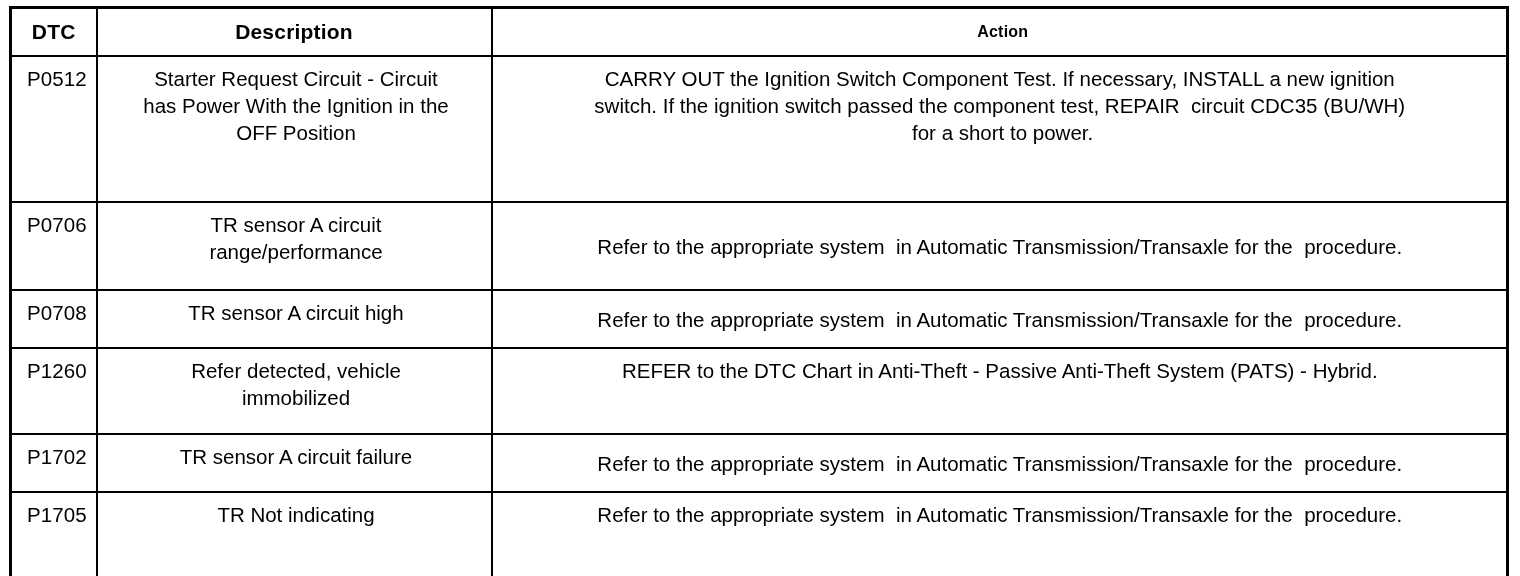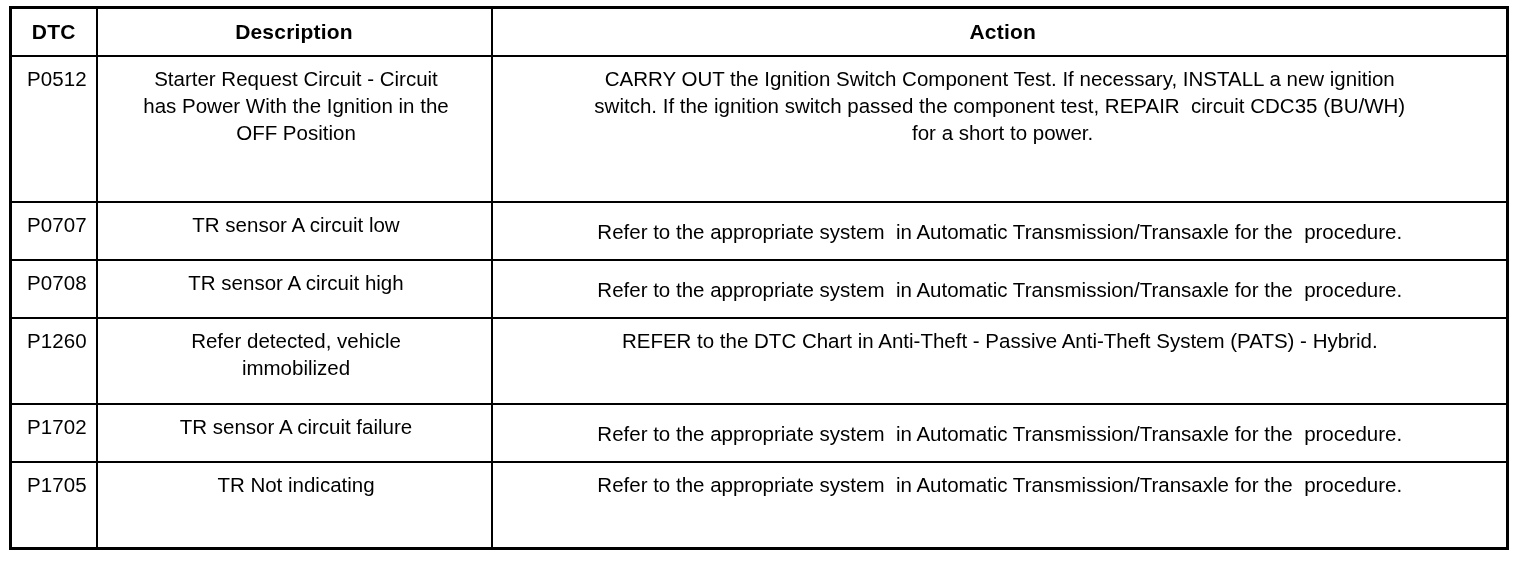--- a/index.html
+++ b/index.html
@@ -45,21 +45,21 @@
   thead th {
     height: 46px;
     font-size: 21px;
     font-weight: bold;
     text-align: center;
     vertical-align: middle;
     letter-spacing: 0.2px;
   }
   thead th.th-dtc  { font-size: 21px; }
   thead th.th-desc { font-size: 21px; }
-  thead th.th-act  { font-size: 21px; padding-left: 7px; }
+  thead th.th-act  { font-size: 16px; padding-left: 7px; }
 
   tbody td {
     font-size: 20.5px;
     line-height: 27px;
     vertical-align: top;
   }
   tbody td.cell-dtc {
     padding: 8px 0 0 15px;
     white-space: nowrap;
     letter-spacing: 0.1px;
@@ -113,30 +113,31 @@
           <span class="ln">has Power With the Ignition in the</span>
           <span class="ln">OFF Position</span>
         </td>
         <td class="cell-act">
           <span class="ln">CARRY OUT the Ignition Switch Component Test. If necessary, INSTALL a new ignition</span>
           <span class="ln">switch. If the ignition switch passed the component test, REPAIR  circuit CDC35 (BU/WH)</span>
           <span class="ln"> for a short to power.</span>
         </td>
       </tr>
 
-
-      <tr class="row-3">
-        <td class="cell-dtc">P0707</td>
+      <tr class="row-2">
+        <td class="cell-dtc">P0706</td>
         <td class="cell-desc">
-          <span class="ln">TR sensor A circuit low</span>
+          <span class="ln">TR sensor A circuit</span>
+          <span class="ln">range/performance</span>
         </td>
         <td class="cell-act v-center">
           <span class="ln">Refer to the appropriate system  in Automatic Transmission/Transaxle for the  procedure.</span>
         </td>
       </tr>
+
 
       <tr class="row-4">
         <td class="cell-dtc">P0708</td>
         <td class="cell-desc">
           <span class="ln">TR sensor A circuit high</span>
         </td>
         <td class="cell-act v-center">
           <span class="ln">Refer to the appropriate system  in Automatic Transmission/Transaxle for the  procedure.</span>
         </td>
       </tr>

